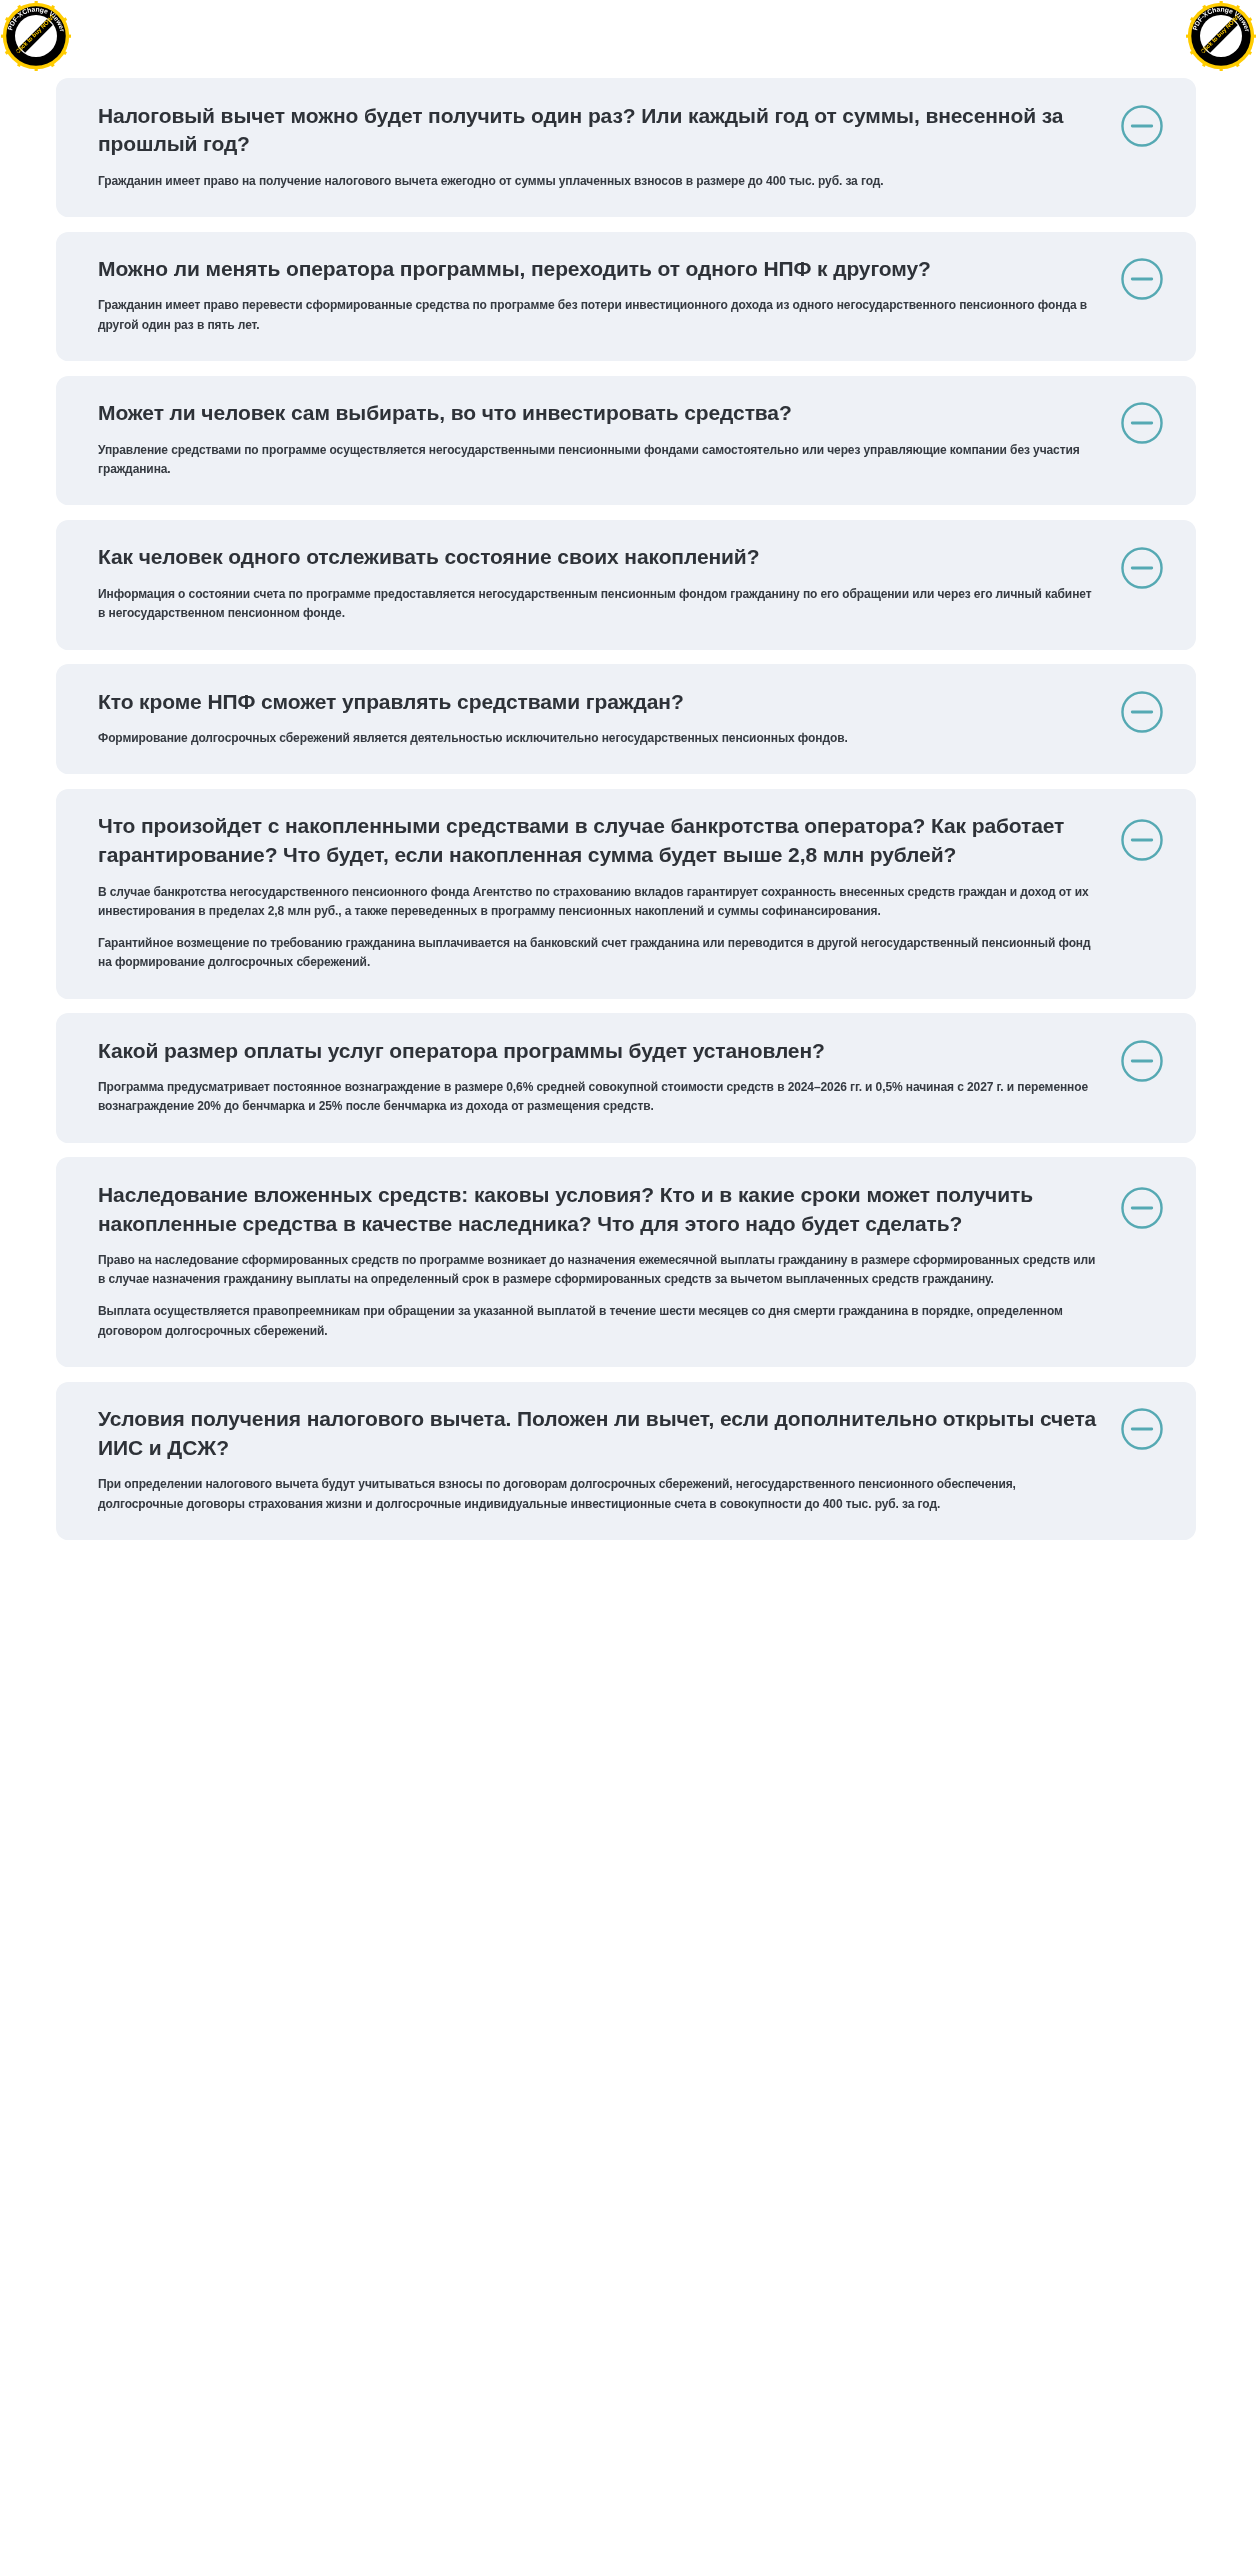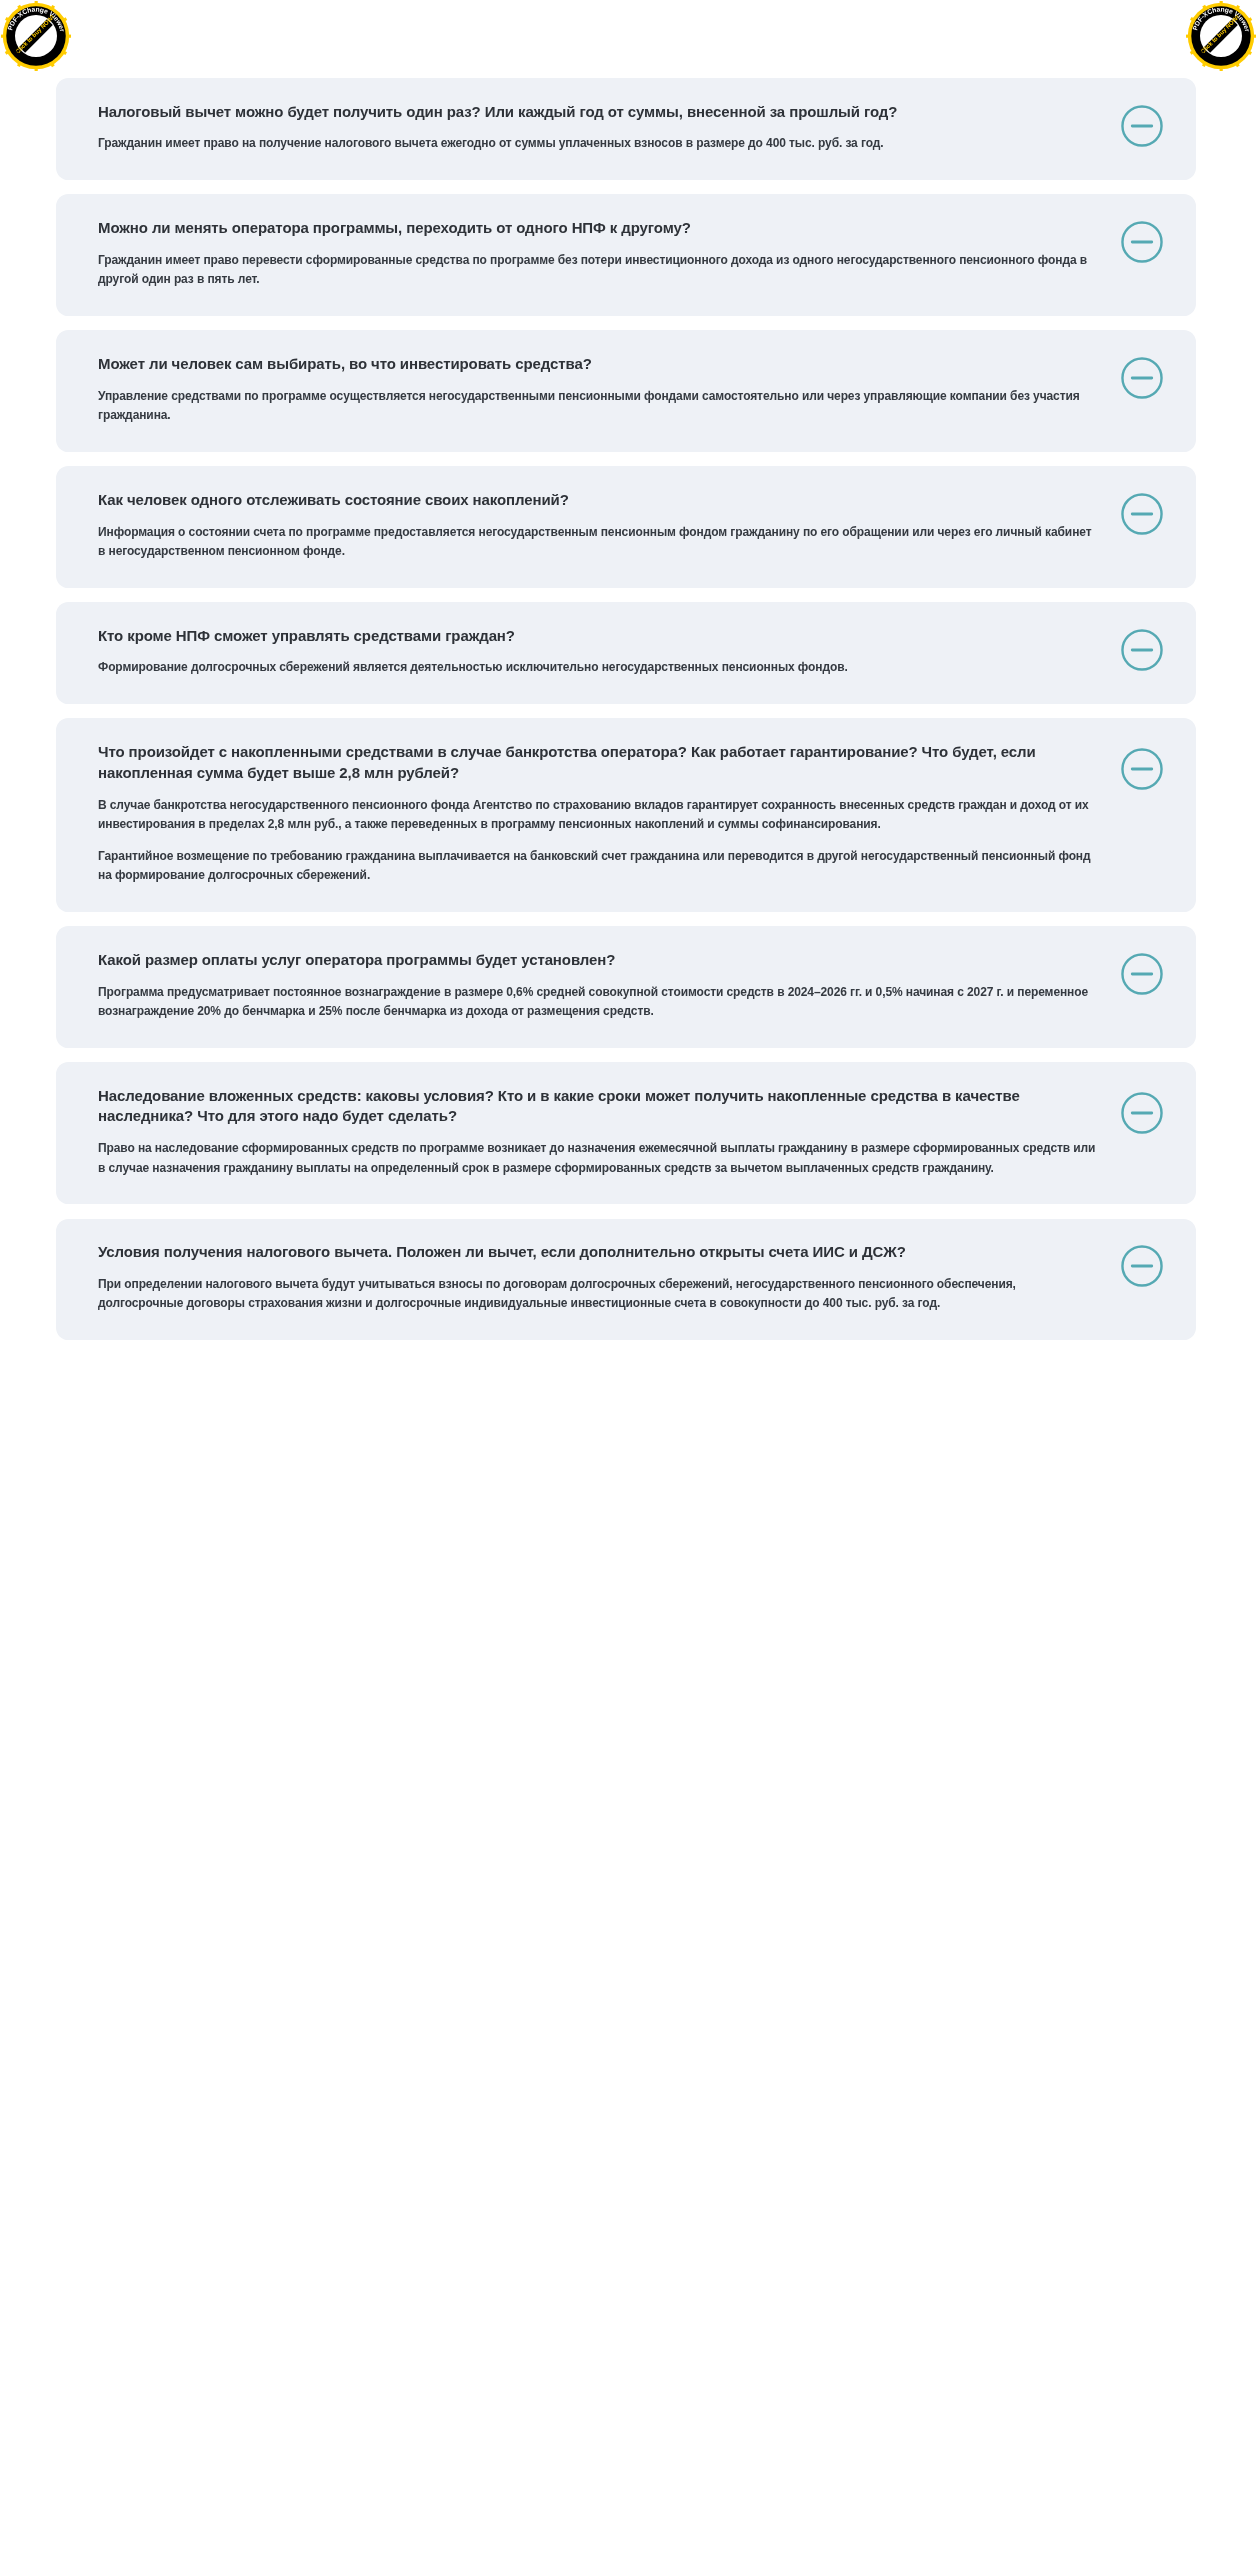--- a/index.html
+++ b/index.html
@@ -52,21 +52,21 @@
     padding: 23.5px 31px 26px 42px;
     margin-bottom: 14.5px;
   }
 
   .faq-main {
     width: 1000px;
   }
 
   .faq-question {
     margin: 0 0 7.8px 0;
-    font-size: 15px;
+    font-size: 21px;
     line-height: 1.38;
     font-weight: bold;
     color: #2e3238;
     letter-spacing: -0.1px;
   }
 
   .faq-answer {
     margin: 12.3px 0 0 0;
     font-size: 12px;
     line-height: 1.62;
@@ -259,20 +259,21 @@
           <svg viewBox="0 0 40 40" aria-hidden="true">
             <circle cx="20" cy="20" r="17" fill="none" stroke="#55a9b3" stroke-width="2.1"></circle>
             <line x1="11.5" y1="20" x2="28.5" y2="20" stroke="#55a9b3" stroke-width="2.4" stroke-linecap="round"></line>
           </svg>
         </button>
       </div>
       <div class="faq-card tall">
         <div class="faq-main">
           <p class="faq-question">Наследование вложенных средств: каковы условия? Кто и в какие сроки может получить накопленные средства в качестве наследника? Что для этого надо будет сделать?</p>
           <p class="faq-answer">Право на наследование сформированных средств по программе возникает до назначения ежемесячной выплаты гражданину в размере сформированных средств или в случае назначения гражданину выплаты на определенный срок в размере сформированных средств за вычетом выплаченных средств гражданину.</p>
+          <p class="faq-answer">Выплата осуществляется правопреемникам при обращении за указанной выплатой в течение шести месяцев со дня смерти гражданина в порядке, определенном договором долгосрочных сбережений.</p>
         </div>
         <button class="faq-toggle">
           <svg viewBox="0 0 40 40" aria-hidden="true">
             <circle cx="20" cy="20" r="17" fill="none" stroke="#55a9b3" stroke-width="2.1"></circle>
             <line x1="11.5" y1="20" x2="28.5" y2="20" stroke="#55a9b3" stroke-width="2.4" stroke-linecap="round"></line>
           </svg>
         </button>
       </div>
       <div class="faq-card">
         <div class="faq-main">

